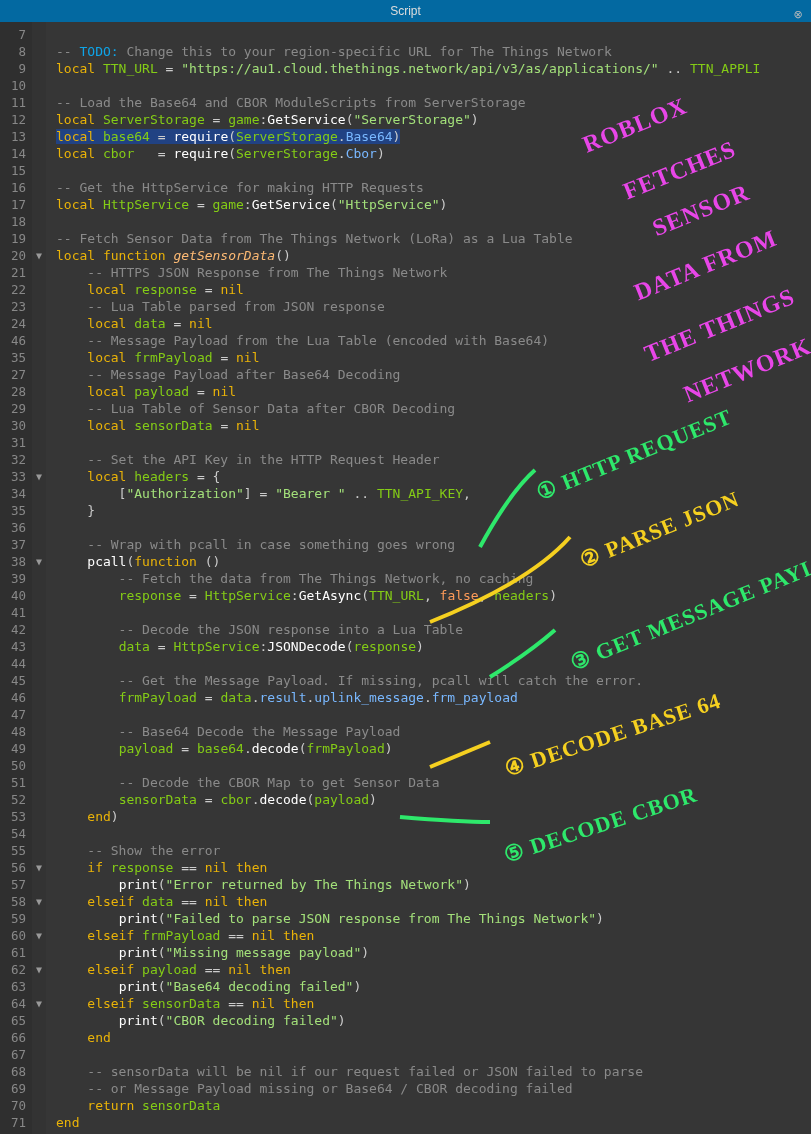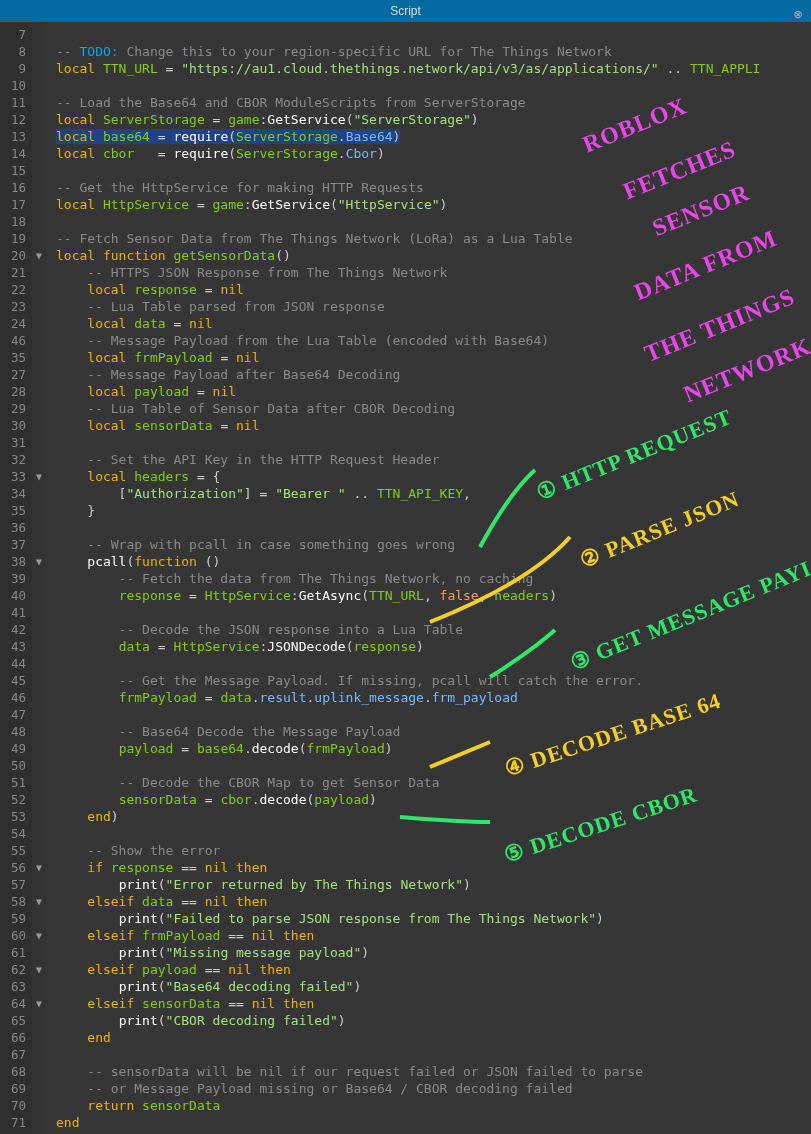--- a/index.html
+++ b/index.html
@@ -69,21 +69,21 @@
     font-size: 13px;
     position: relative;
   }
   .code .line { height: 17px; }
   .hl-line { background: #214283; display: inline; }
   .c-comment { color: #8a8a8a; }
   .c-todo { color: #0ea5e9; font-weight: normal; }
   .c-kw { color: #eab308; }
   .c-var { color: #84cc16; }
   .c-str { color: #a3e07a; }
-  .c-fn { color: #84cc16; }
+  .c-fn { color: #fdba74; font-style: italic; }
   .c-func { color: #ffffff; }
   .c-prop { color: #79b8ff; }
   .c-op { color: #ccc; }
   .c-bool { color: #ff9c59; }
   .annotations {
     position: absolute;
     top: 0; left: 0; right: 0; bottom: 0;
     pointer-events: none;
   }
   .anno {

